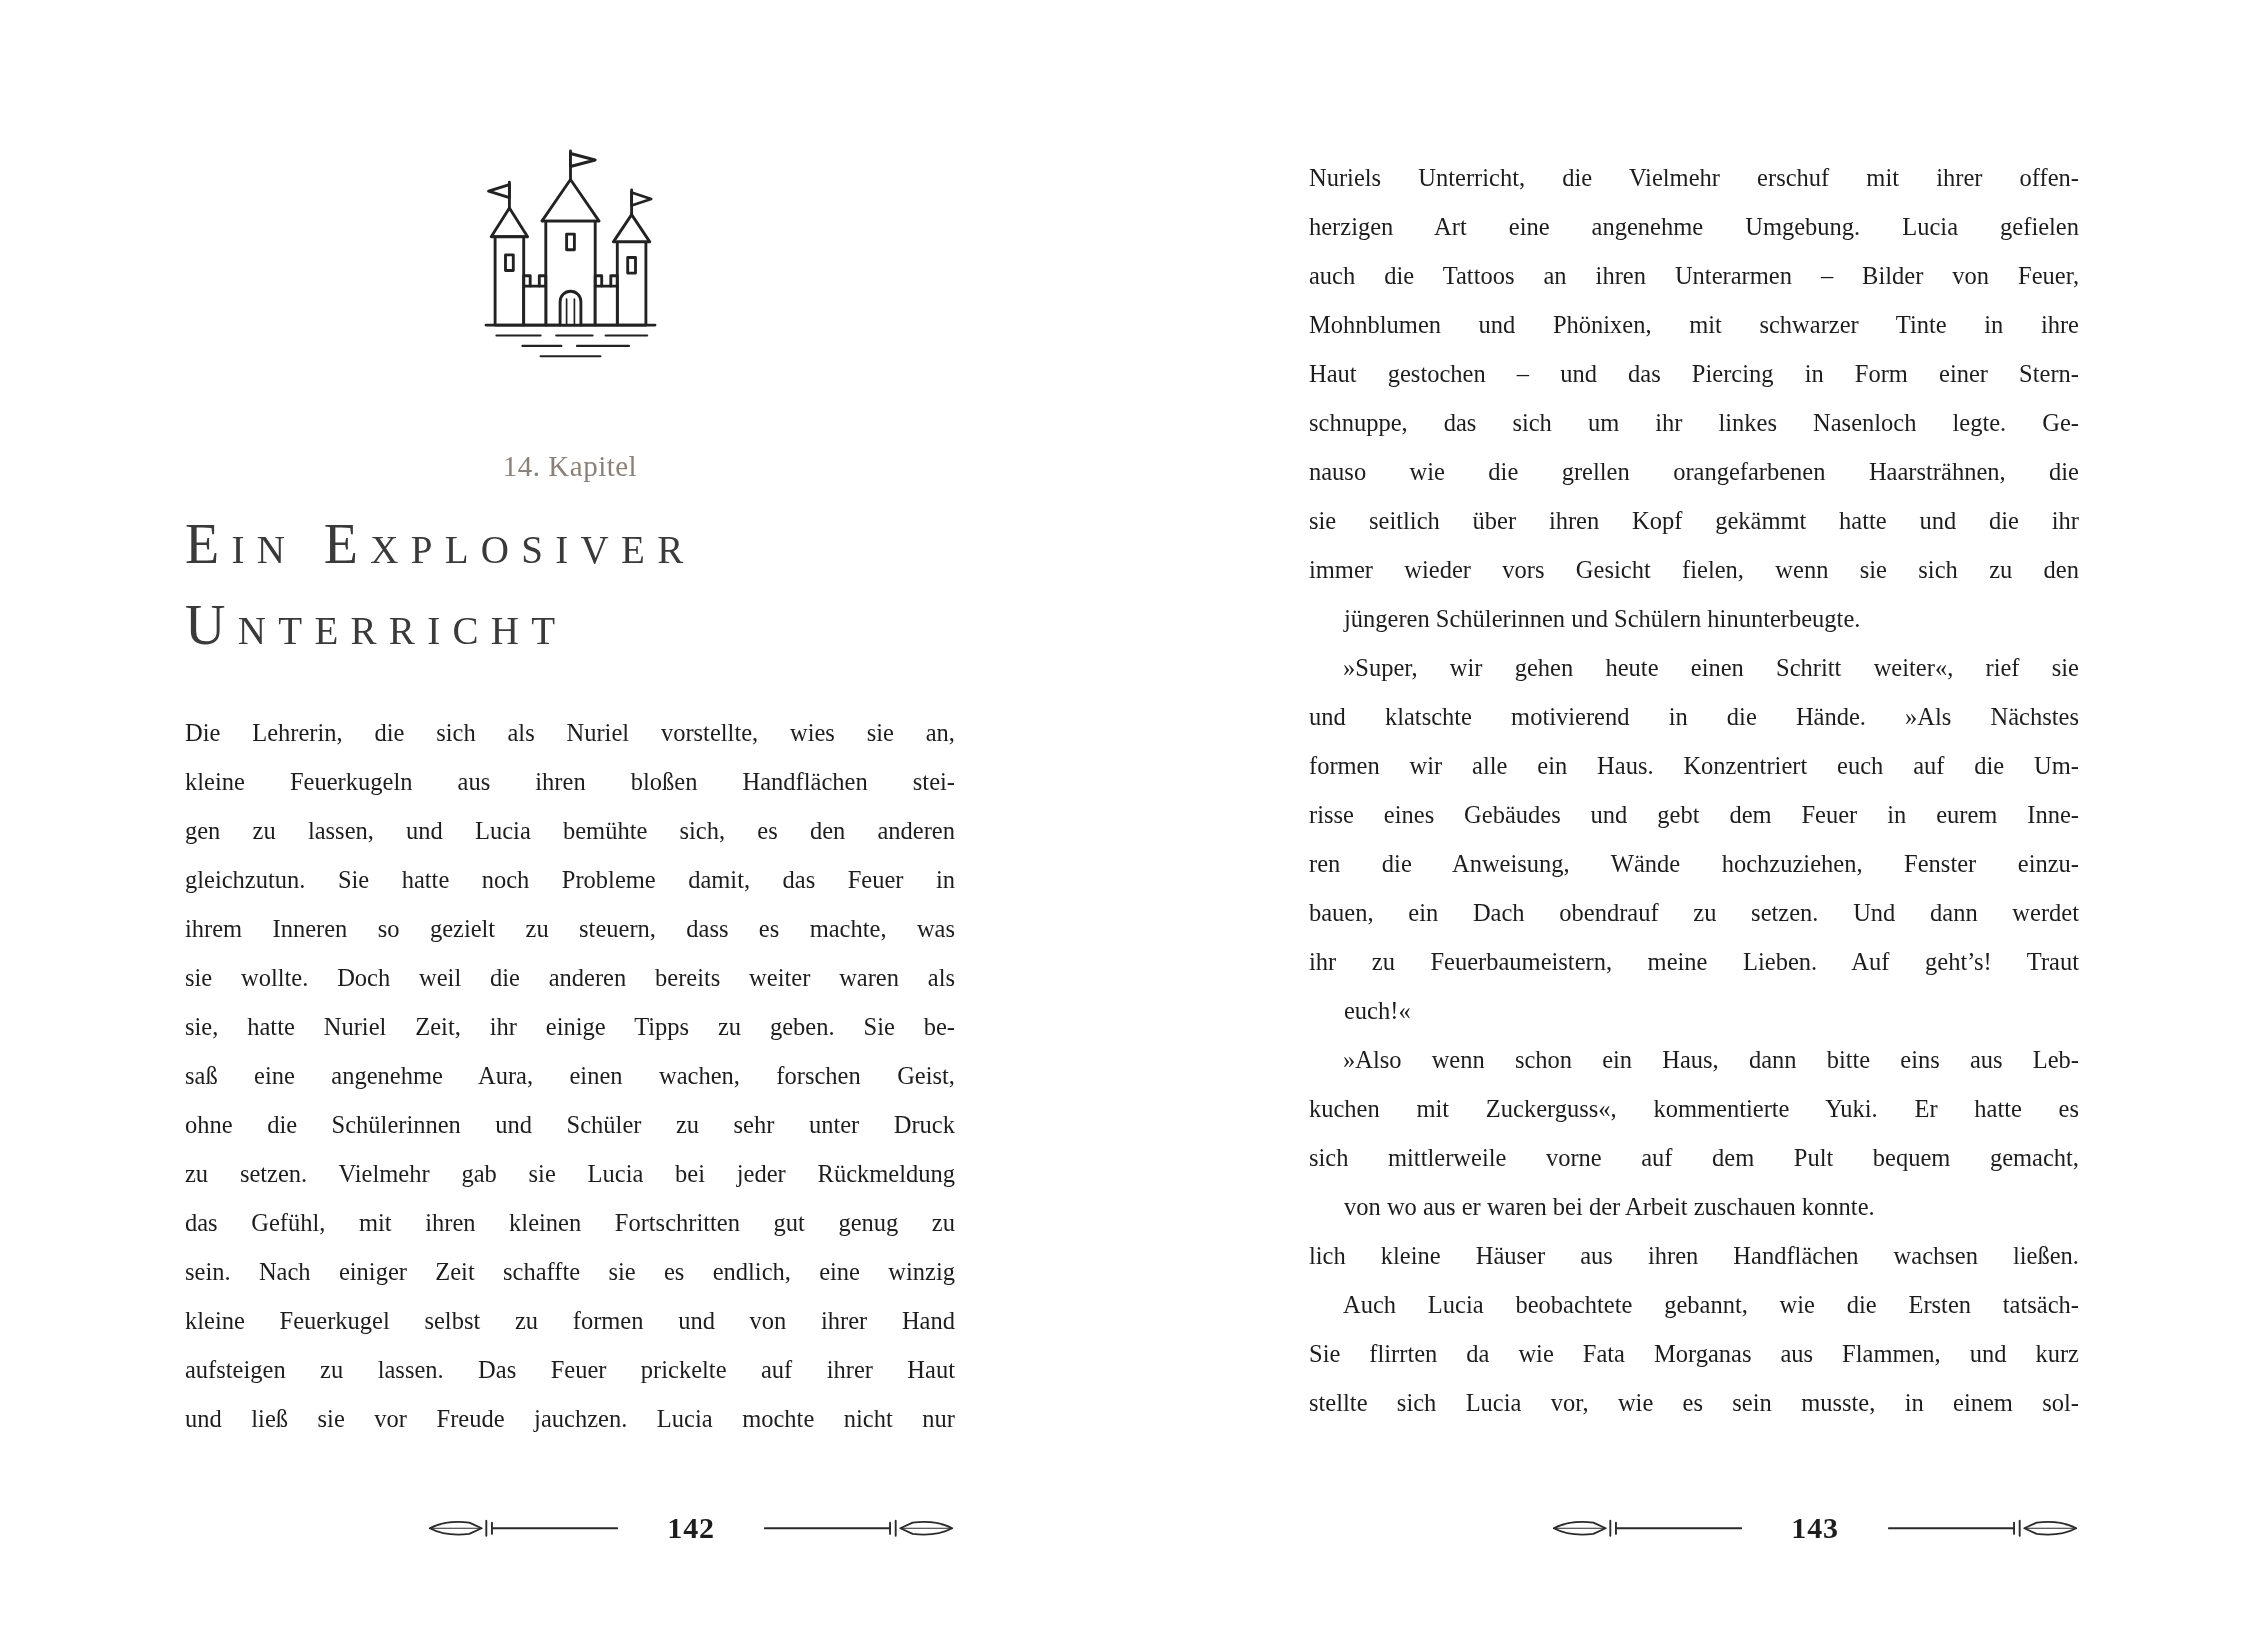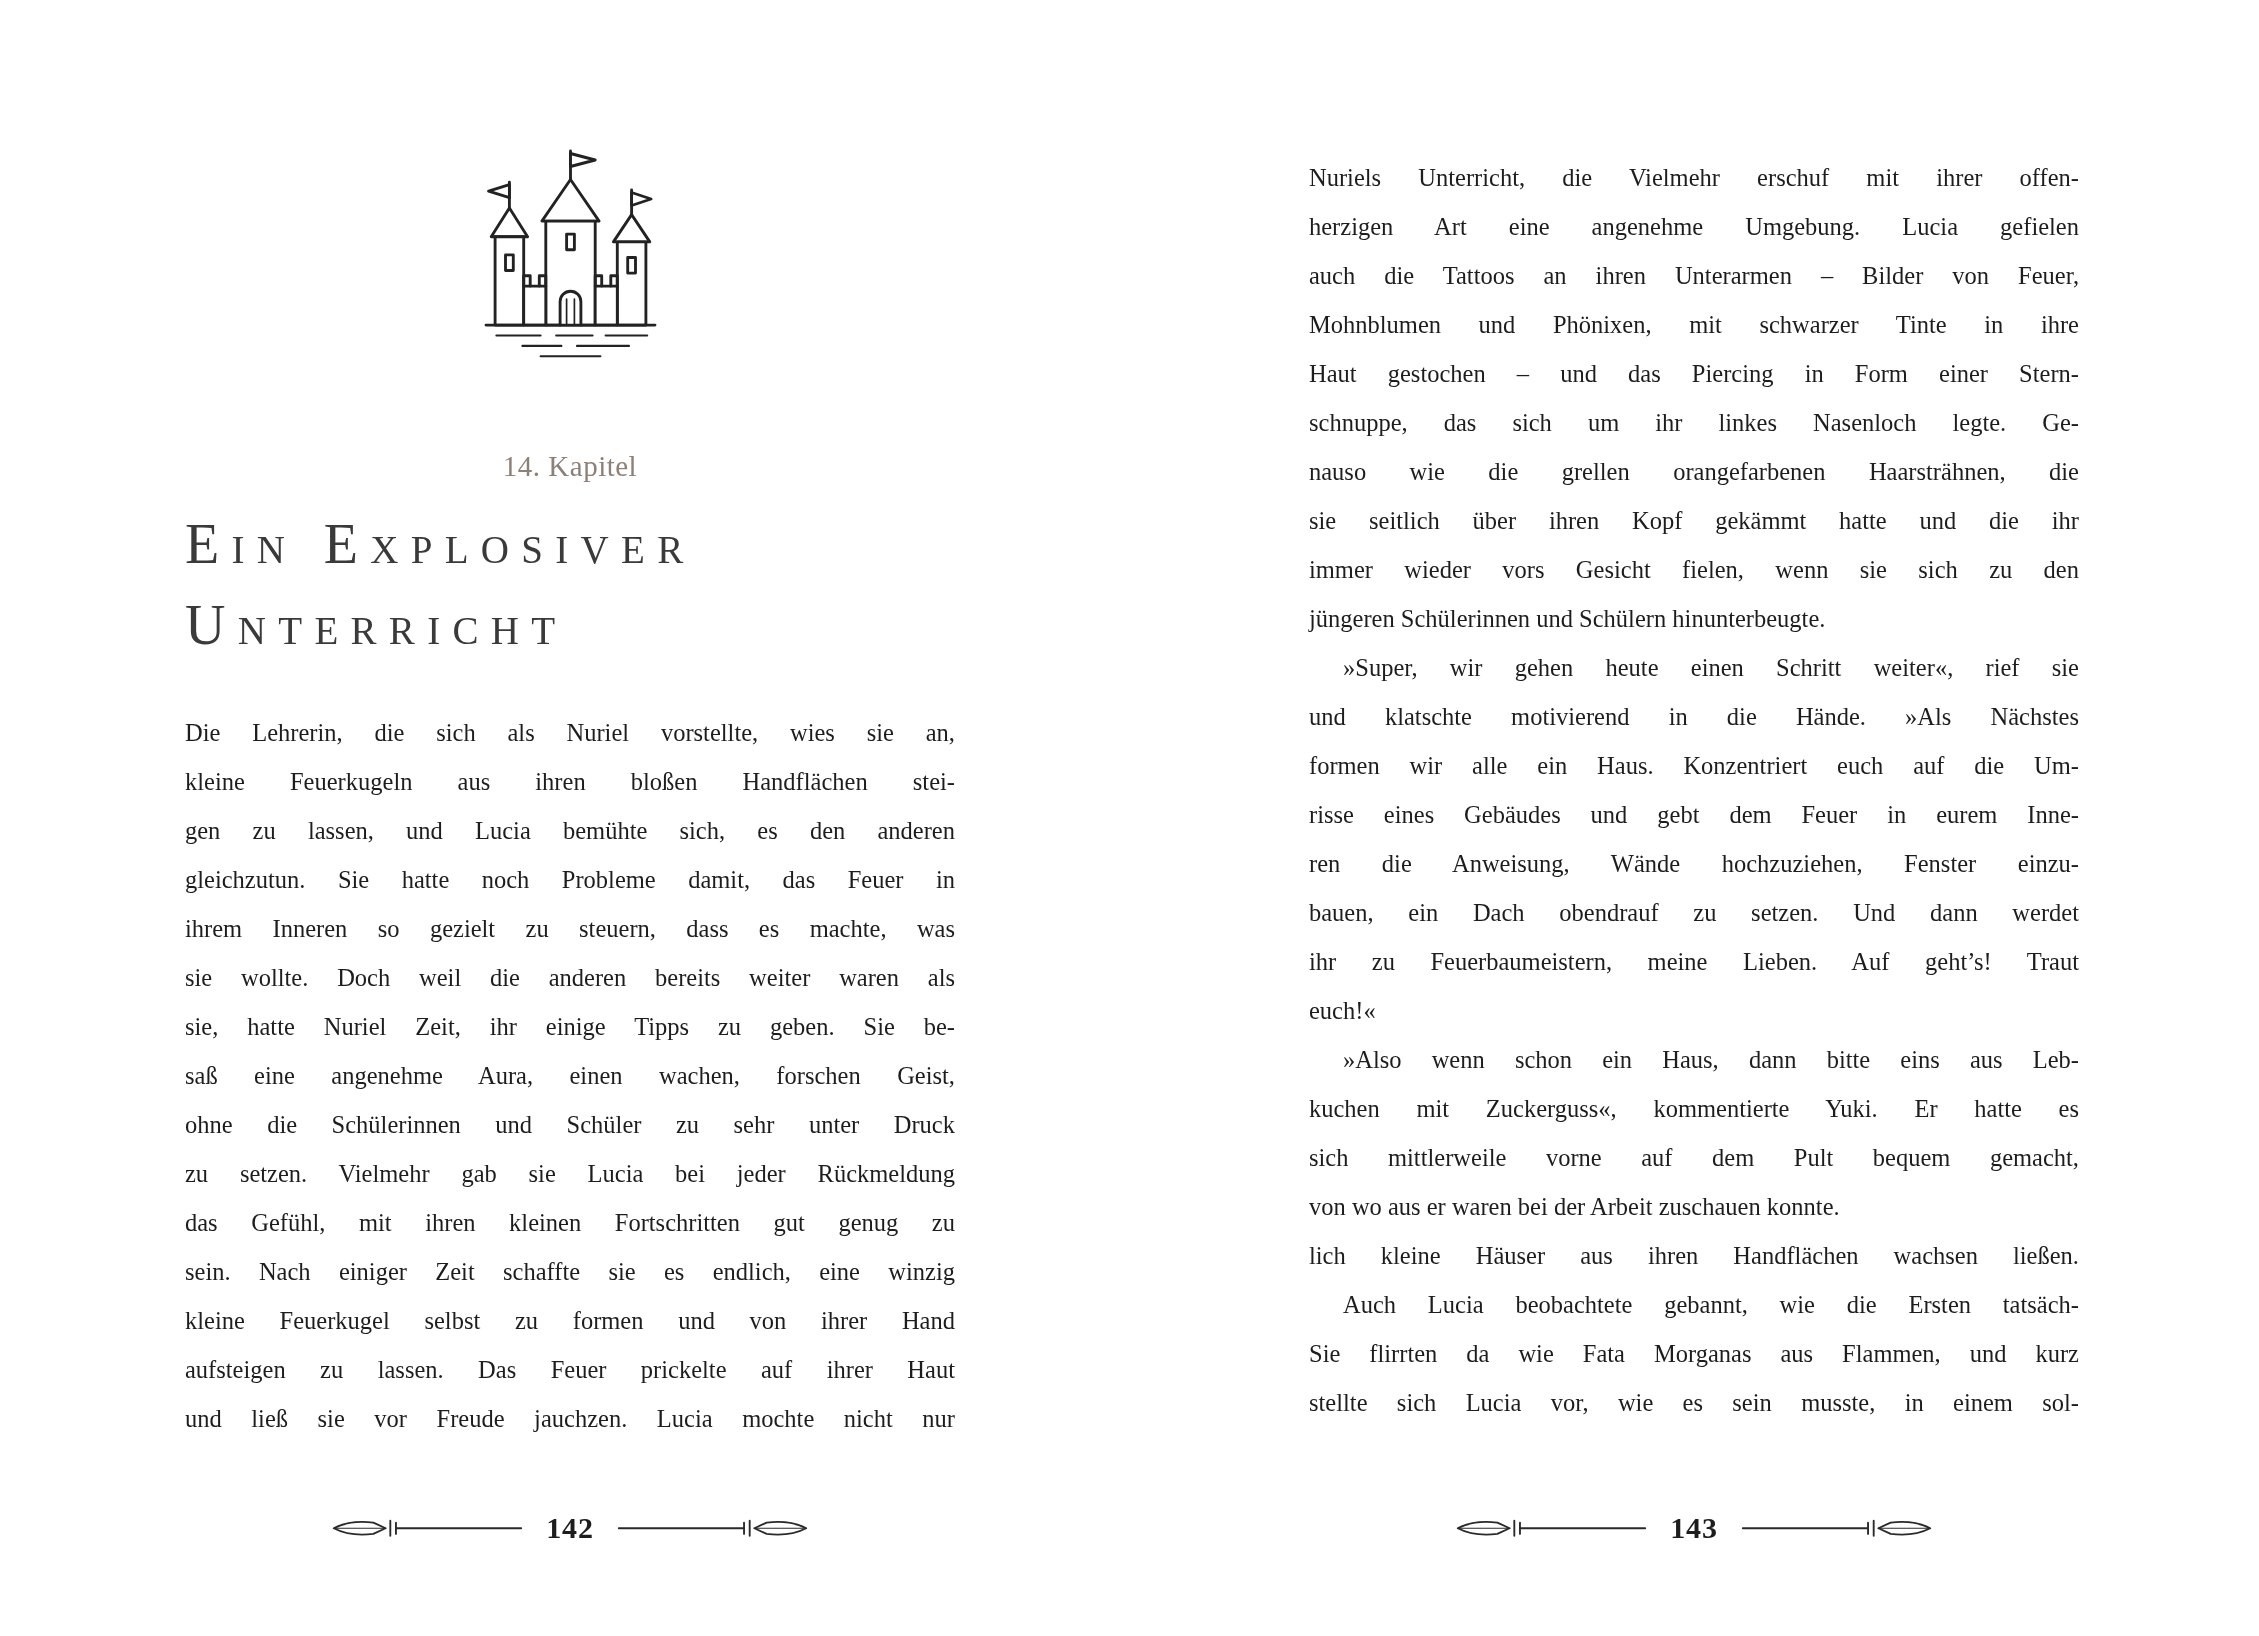--- a/index.html
+++ b/index.html
@@ -50,27 +50,27 @@
   }
   .page.right .body-text { top: 153px; }
 
   .para { margin: 0; }
   .line {
     text-align: justify;
     text-align-last: justify;
     text-justify: inter-word;
     white-space: normal;
   }
-  .line.last { text-align-last: left; }
+  .line.last { text-align-last: left; margin-left: 35px; }
   .line.indent { text-indent: 34px; }
 
   .footer {
     position: absolute; top: 1511px; left: 0; width: 100%;
-    display: flex; align-items: center; justify-content: center;
-    gap: 22px;
+    display: flex; align-items: center; justify-content: flex-end;
+    gap: 47px;
   }
   .page-number {
     font-weight: bold;
     font-size: 30px;
     letter-spacing: 0.9px;
     color: #1d1d1d;
   }
   .ornament svg { display: block; }
   .ornament.flip svg { transform: scaleX(-1); }
 </style>

